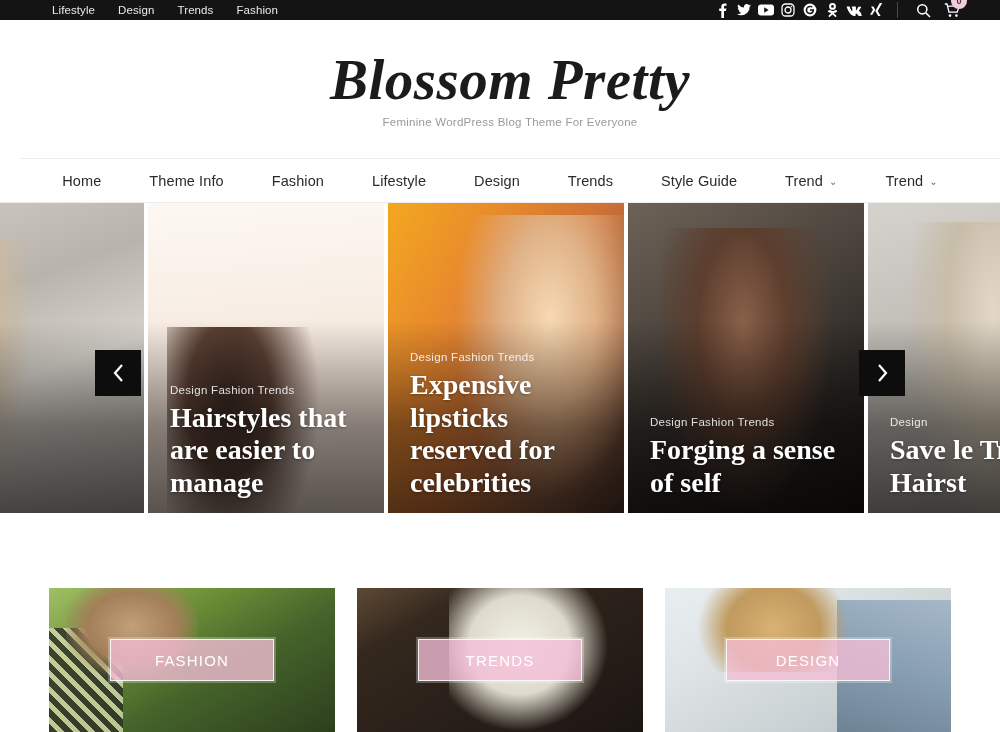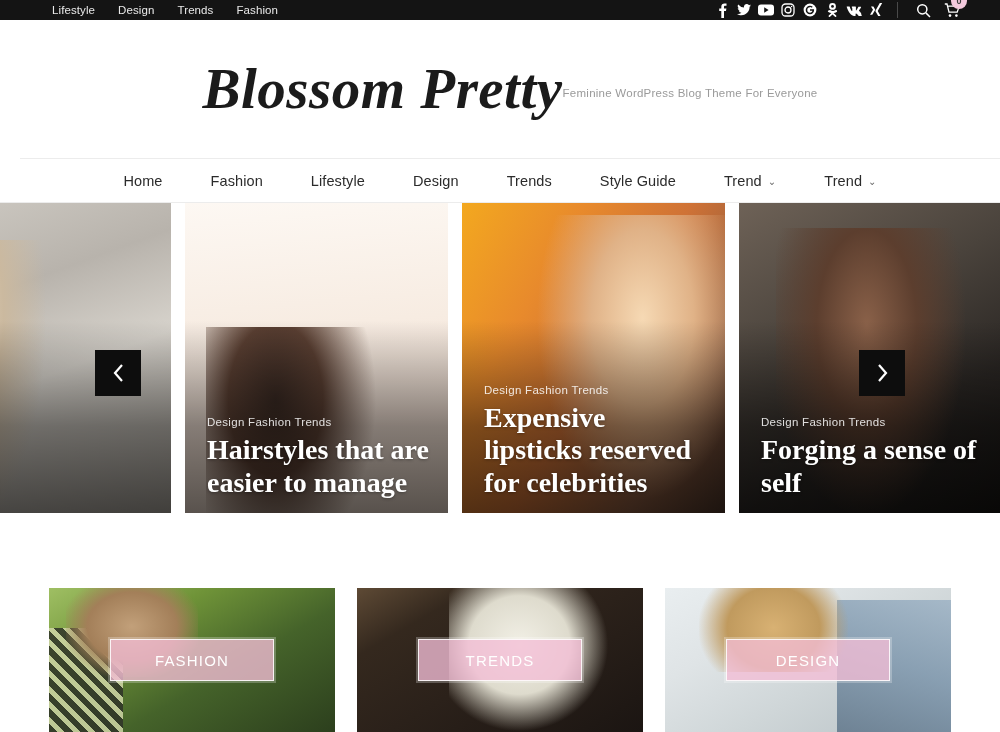--- a/index.html
+++ b/index.html
@@ -56,21 +56,21 @@
     color: #3b3b3b;
     font-size: 9px;
     display: flex; align-items: center; justify-content: center;
     font-weight: 700;
   }
 
   
   .header {
     height: 139px;
     background: #fff;
-    display: flex; flex-direction: row;
+    display: flex; flex-direction: column;
     align-items: center; justify-content: center;
     border-bottom: 1px solid #ececec;
     margin-left: 20px;
   }
   .site-title {
     font-family: "Liberation Serif", serif;
     font-style: italic;
     font-weight: 700;
     font-size: 57px;
     color: #1b1b1b;
@@ -119,23 +119,23 @@
     overflow: hidden;
   }
   .slides {
     position: absolute;
     top: 0; left: -92px;
     display: flex;
     height: 321px;
   }
   .slide {
     position: relative;
-    width: 263px;
+    width: 236px;
     height: 310px;
-    margin-right: 14px;
+    margin-right: 4px;
     overflow: hidden;
     flex: 0 0 auto;
   }
   .slide .photo { position: absolute; inset: 0; }
   .slide .shade {
     position: absolute; inset: 0;
     background: linear-gradient(to bottom, rgba(0,0,0,0) 38%, rgba(0,0,0,.45) 72%, rgba(0,0,0,.62) 100%);
   }
   .slide .caption {
     position: absolute;
@@ -337,20 +337,23 @@
 </div>
 
 <header class="header">
   <div class="site-title">Blossom Pretty</div>
   <div class="tagline">Feminine WordPress Blog Theme For Everyone</div>
 </header>
 
 <nav class="mainnav">
   <a href="#">
       <span>Home</span>
+    </a>
+  <a href="#">
+      <span>Theme Info</span>
     </a>
   <a href="#">
       <span>Fashion</span>
     </a>
   <a href="#">
       <span>Lifestyle</span>
     </a>
   <a href="#">
       <span>Design</span>
     </a>

